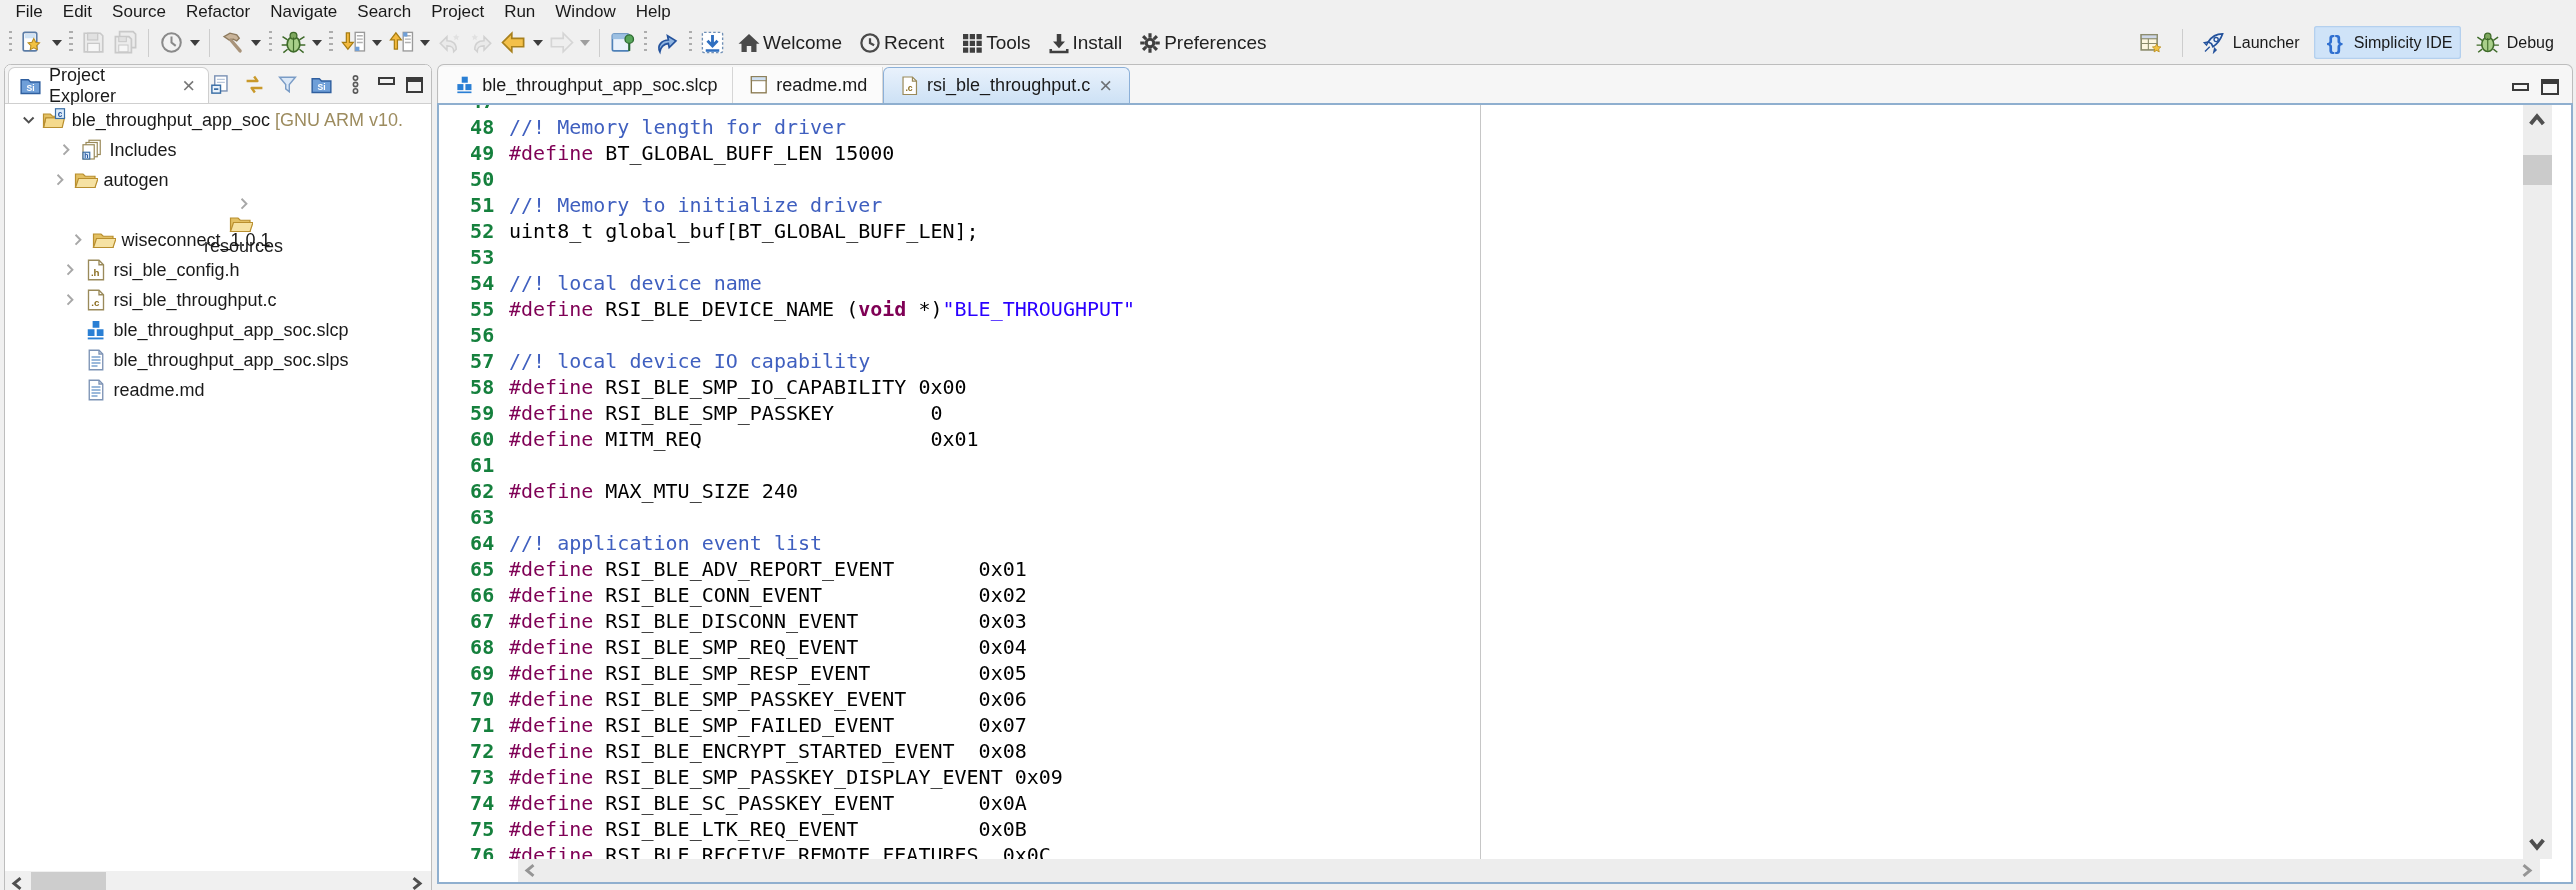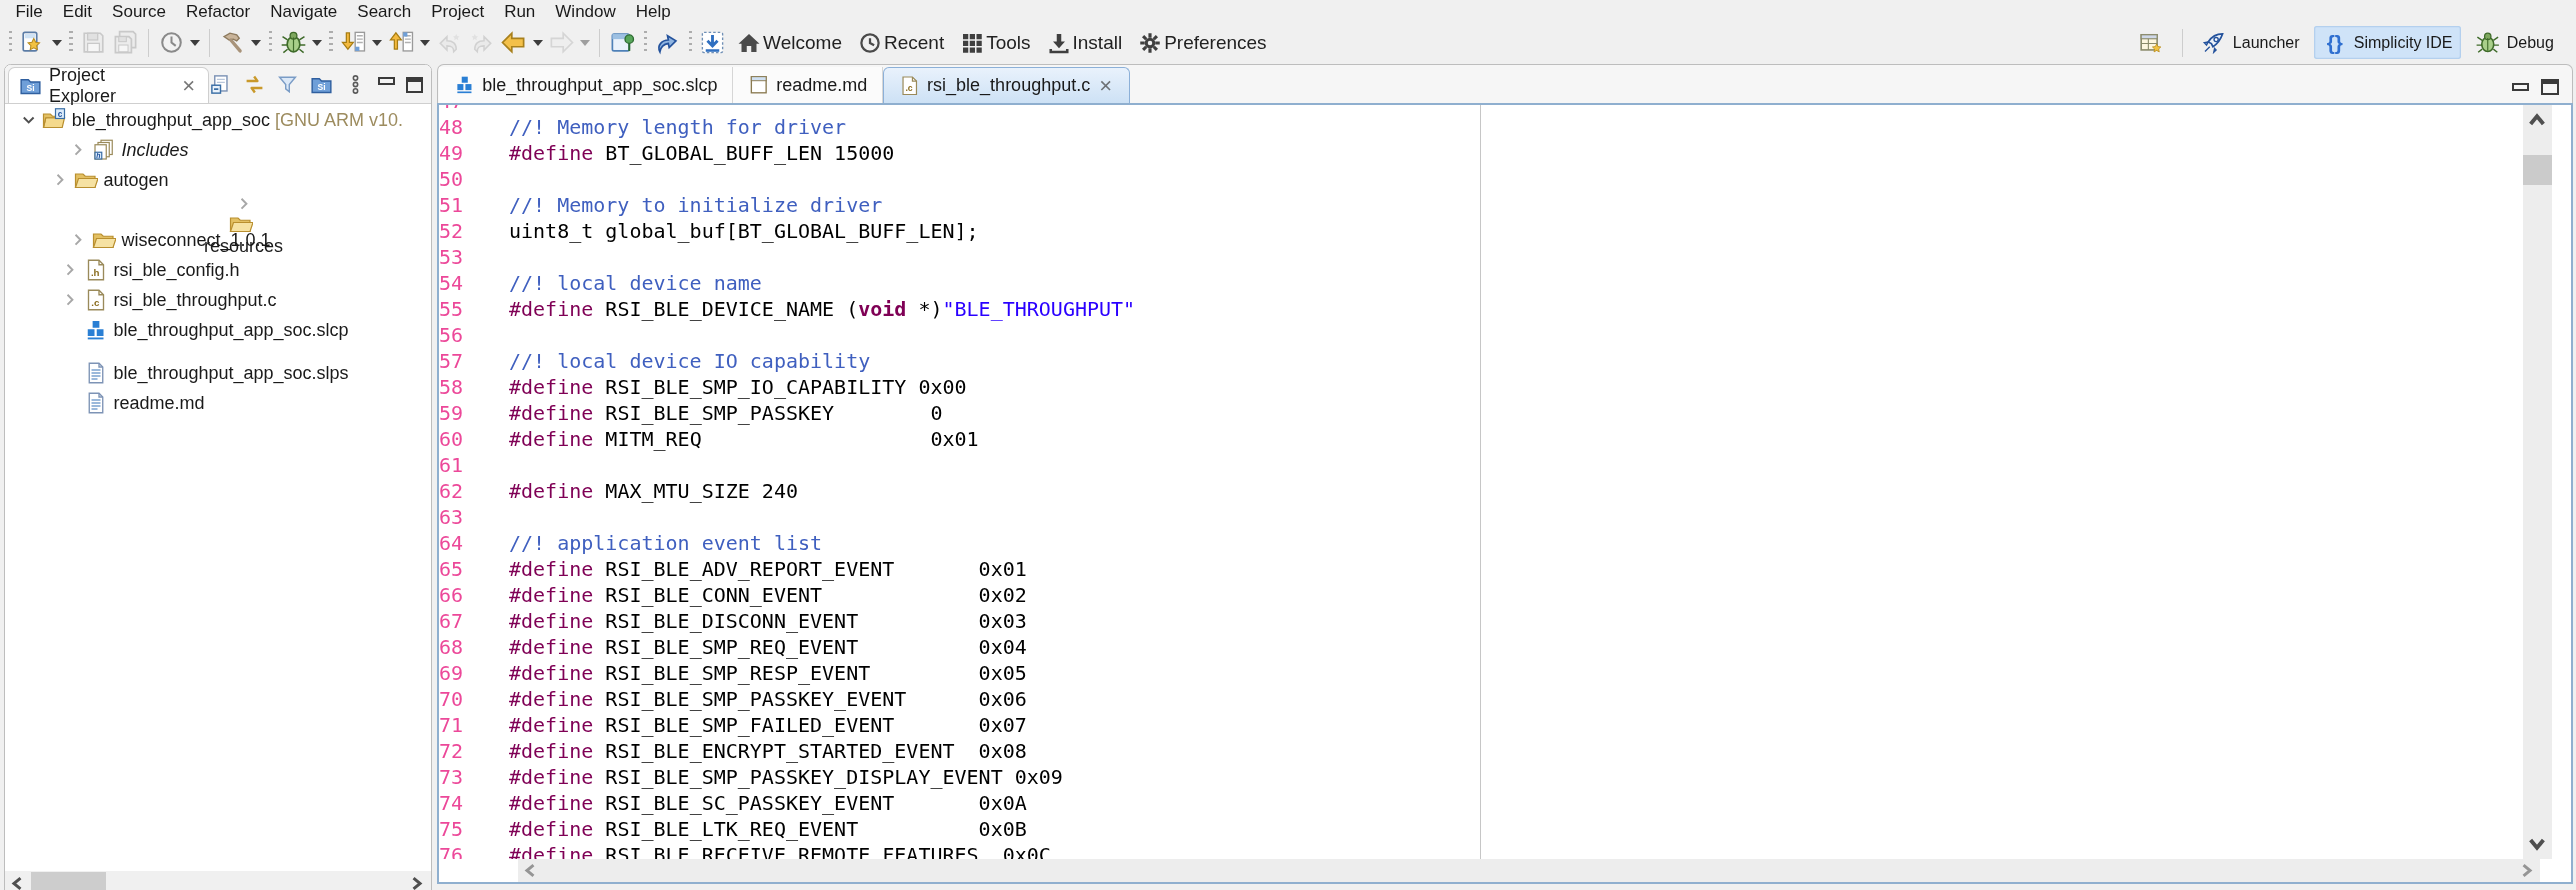--- a/index.html
+++ b/index.html
@@ -86,21 +86,21 @@
   .ed-tab.active { background: linear-gradient(#e9f2fc, #cde1f5); border: 1.3px solid #8cb0d8;
     border-bottom: none; border-radius: 6px 6px 0 0; }
   .ed-winbtns { margin-left: auto; display: flex; align-items: center; gap: 12px; padding: 0 13.4px 8px 0; }
   .ed-content { position: absolute; top: 39px; left: 0; right: 0; bottom: 0;
     border: 2.7px solid #8fafcf; background: #fff; overflow: hidden; }
   .code-viewport { position: absolute; left: 0; top: 0; right: 31px; bottom: 23px; overflow: hidden; }
   .print-margin { position: absolute; left: 1041px; top: 0; bottom: 0; width: 1.3px; background: #c6c6c6; }
   .code-inner { position: relative; transform: translateY(-17.4px); }
   .cline { display: flex; height: 26px; line-height: 26px;
     font-family: "DejaVu Sans Mono", "Liberation Mono", monospace; font-size: 20px; }
-  .lnum { width: 70px; padding-right: 14.8px; text-align: left; color: #ec4899; flex: none; }
+  .lnum { width: 70px; padding-right: 14.8px; text-align: right; color: #15803d; flex: none; font-weight: bold; }
   .ltext { white-space: pre; color: #000; }
   .tok-cmt { color: #3F5FBF; }
   .tok-pp { color: #7F0055; font-weight: normal; }
   .tok-kw { color: #7F0055; font-weight: bold; }
   .tok-str { color: #2A00FF; }
   .tok-pl { color: #000; }
   .vscroll { position: absolute; top: 0; bottom: 23px; right: 19px; width: 29.5px; background: #ededed; }
   .vscroll .sb-arrow { position: absolute; left: 2.7px; width: 24px; height: 23px; }
   .vscroll .up { top: 4px; }
   .vscroll .down { bottom: 4px; }
@@ -694,21 +694,21 @@
         <span class="chevbox"><span style="display:flex"><svg class="ic" style="width:17.4px;height:17.4px" viewBox="0 0 26 26" width="17.4" height="17.4">
               <use href="#chevron-down-icon"></use>
             </svg></span></span>
         <span class="ticon"><svg class="ic" viewBox="0 0 36 36" width="24" height="24">
             <use href="#c-project-icon"></use>
           </svg></span>
         <span class="tlabel">ble_throughput_app_soc</span>
         <span class="tdec"> [GNU ARM v10.</span>
       </div>
 
-      <div class="trow" style="padding-left: 59px; font-style: italic;">
+      <div class="trow" style="padding-left: 47px;">
         <span class="chevbox"><span style="display:flex"><svg class="ic" style="width:17.4px;height:17.4px" viewBox="0 0 26 26" width="17.4" height="17.4">
               <use href="#chevron-right-icon"></use>
             </svg></span></span>
         <span class="ticon"><svg class="ic" viewBox="0 0 36 36" width="24" height="24">
             <use href="#includes-icon"></use>
           </svg></span>
         <span class="tlabel">Includes</span>
         
       </div>
 
@@ -769,21 +769,21 @@
 
       <div class="trow" style="padding-left: 51px;">
         <span class="chevbox"></span>
         <span class="ticon"><svg class="ic" viewBox="0 0 36 36" width="24" height="24">
             <use href="#slcp-icon"></use>
           </svg></span>
         <span class="tlabel">ble_throughput_app_soc.slcp</span>
         
       </div>
 
-      <div class="trow" style="padding-left: 51px; margin-top: 13px;">
+      <div class="trow" style="padding-left: 51px;">
         <span class="chevbox"></span>
         <span class="ticon"><svg class="ic" viewBox="0 0 36 36" width="24" height="24">
             <use href="#text-file-icon"></use>
           </svg></span>
         <span class="tlabel">ble_throughput_app_soc.slps</span>
         
       </div>
 
       <div class="trow" style="padding-left: 51px;">
         <span class="chevbox"></span>

